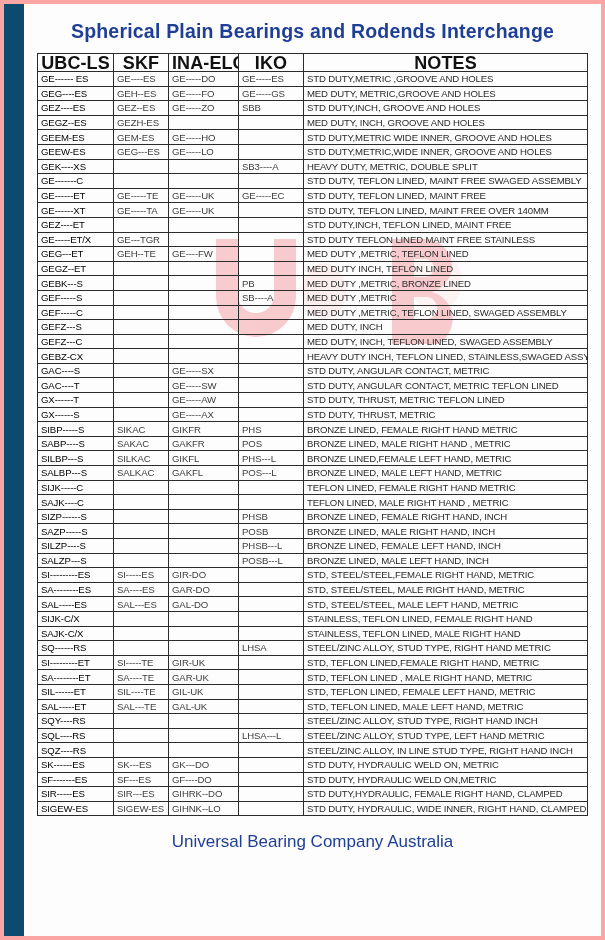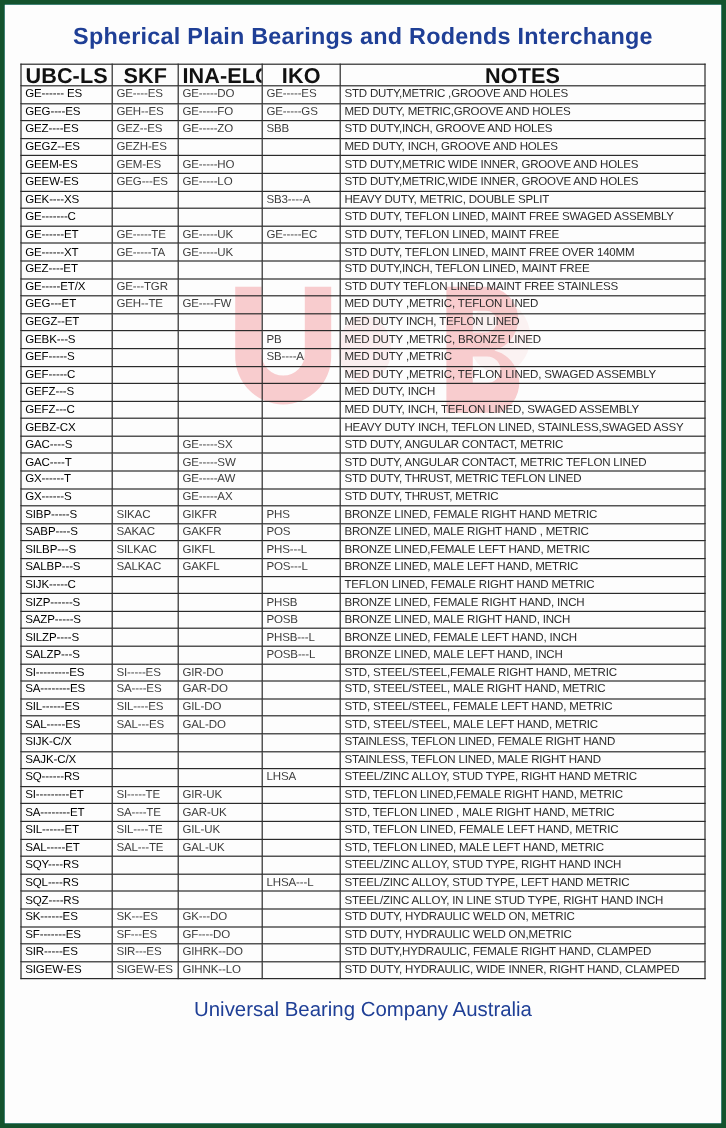--- a/index.html
+++ b/index.html
@@ -11,22 +11,23 @@
     width: 605px;
     height: 940px;
     font-family: "Liberation Sans", sans-serif;
     overflow: hidden;
   }
   #page {
     position: relative;
     width: 605px;
     height: 940px;
     box-sizing: border-box;
-    border: 4px solid #14532d;
-    background: #0ea5e9;
+    border: 4px solid #fca5a5;
+    background: #0c4a6e;
+    padding-left: 20px;
   }
   #page-inner {
     position: relative;
     width: 100%;
     height: 100%;
     background: #fdfdfd;
     overflow: hidden;
   }
   
   #watermark {
@@ -359,20 +360,27 @@
               <td class="notes">BRONZE LINED, MALE LEFT HAND, METRIC</td>
             </tr>
             <tr>
               <td class="ubc">SIJK-----C</td>
               <td class="skf"></td>
               <td class="ina"></td>
               <td class="iko"></td>
               <td class="notes">TEFLON LINED, FEMALE RIGHT HAND METRIC</td>
             </tr>
             <tr>
+              <td class="ubc">SAJK----C</td>
+              <td class="skf"></td>
+              <td class="ina"></td>
+              <td class="iko"></td>
+              <td class="notes">TEFLON LINED, MALE RIGHT HAND , METRIC</td>
+            </tr>
+            <tr>
               <td class="ubc">SIZP------S</td>
               <td class="skf"></td>
               <td class="ina"></td>
               <td class="iko">PHSB</td>
               <td class="notes">BRONZE LINED, FEMALE RIGHT HAND, INCH</td>
             </tr>
             <tr>
               <td class="ubc">SAZP-----S</td>
               <td class="skf"></td>
               <td class="ina"></td>
@@ -401,27 +409,20 @@
               <td class="notes">STD, STEEL/STEEL,FEMALE RIGHT HAND, METRIC</td>
             </tr>
             <tr>
               <td class="ubc">SA--------ES</td>
               <td class="skf">SA----ES</td>
               <td class="ina">GAR-DO</td>
               <td class="iko"></td>
               <td class="notes">STD, STEEL/STEEL, MALE RIGHT HAND, METRIC</td>
             </tr>
             <tr>
-              <td class="ubc">SIL------ES</td>
-              <td class="skf">SIL----ES</td>
-              <td class="ina">GIL-DO</td>
-              <td class="iko"></td>
-              <td class="notes">STD, STEEL/STEEL, FEMALE LEFT HAND, METRIC</td>
-            </tr>
-            <tr>
               <td class="ubc">SAL-----ES</td>
               <td class="skf">SAL---ES</td>
               <td class="ina">GAL-DO</td>
               <td class="iko"></td>
               <td class="notes">STD, STEEL/STEEL, MALE LEFT HAND, METRIC</td>
             </tr>
             <tr>
               <td class="ubc">SIJK-C/X</td>
               <td class="skf"></td>
               <td class="ina"></td>

